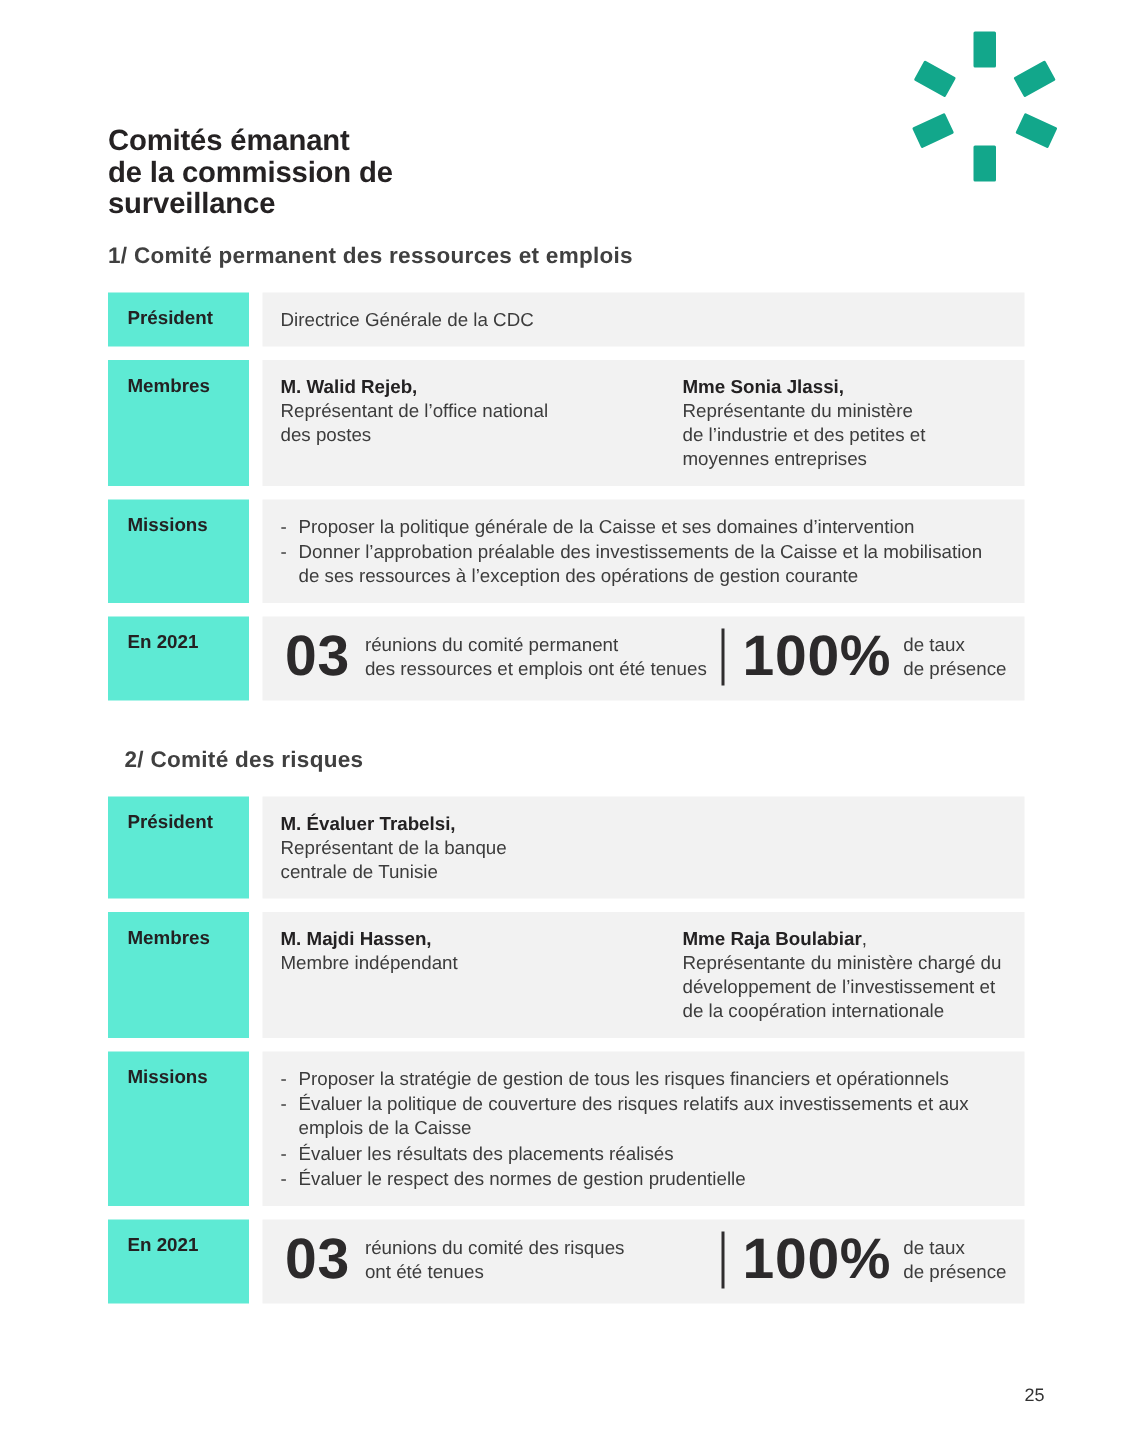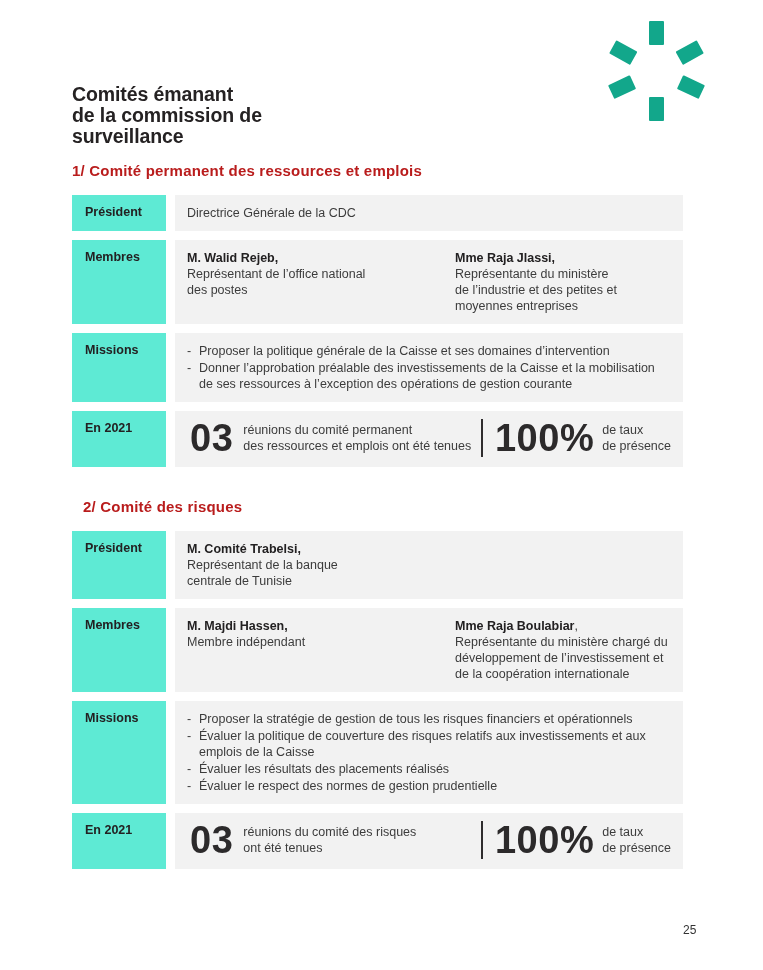--- a/index.html
+++ b/index.html
@@ -46,21 +46,21 @@
     font-weight: bold;
     color: #252223;
     white-space: pre-line;
     letter-spacing: -0.1px;
   }
   .section-heading {
     margin: 14px 0 0 0;
     font-size: 15px;
     line-height: 20px;
     font-weight: bold;
-    color: #b91c1c;
+    color: #404040;
     letter-spacing: 0.2px;
   }
   .section-heading.indented { margin-left: 11px; margin-top: 30px; }
 
   
   .tbl { margin-top: 14px; display: flex; flex-direction: column; gap: 9px; }
   .row { display: flex; gap: 9px; align-items: stretch; }
   .row-label {
     flex: 0 0 94px;
     box-sizing: border-box;
@@ -161,21 +161,21 @@
       <div class="row">
         <div class="row-label">Membres</div>
         <div class="row-content">
           <div class="cols">
             <div class="member-entry">
               <div class="entry-name"><span>M. Walid Rejeb,</span><span class="suffix"></span></div>
               <div class="entry-desc">Représentant de l’office national
 des postes</div>
             </div>
             <div class="member-entry">
-              <div class="entry-name"><span>Mme Raja Jlassi,</span><span class="suffix"></span></div>
+              <div class="entry-name"><span>Mme Sonia Jlassi,</span><span class="suffix"></span></div>
               <div class="entry-desc">Représentante du ministère
 de l’industrie et des petites et
 moyennes entreprises</div>
             </div>
           </div>
         </div>
       </div>
 
       <div class="row">
         <div class="row-label">Missions</div>
@@ -208,21 +208,21 @@
     </div>
 
     <h2 class="section-heading indented">2/ Comité des risques</h2>
 
     <div class="tbl">
 
       <div class="row">
         <div class="row-label">Président</div>
         <div class="row-content">
           <div class="member-entry">
-            <div class="entry-name">M. Comité Trabelsi,</div>
+            <div class="entry-name">M. Évaluer Trabelsi,</div>
             <div class="entry-desc">Représentant de la banque
 centrale de Tunisie</div>
           </div>
         </div>
       </div>
 
       <div class="row">
         <div class="row-label">Membres</div>
         <div class="row-content">
           <div class="cols">

